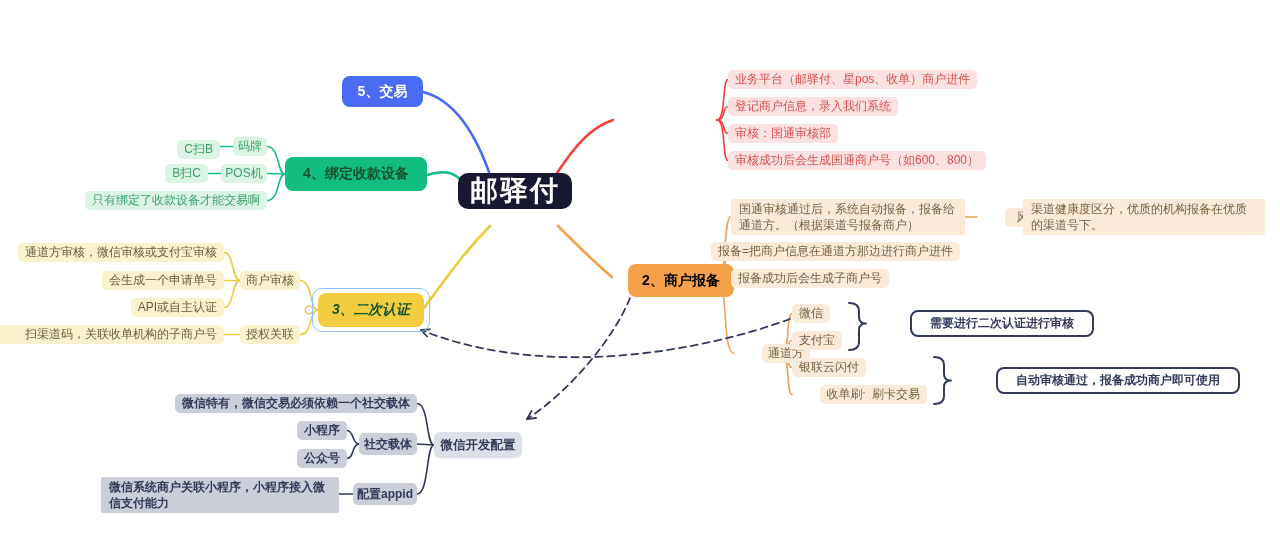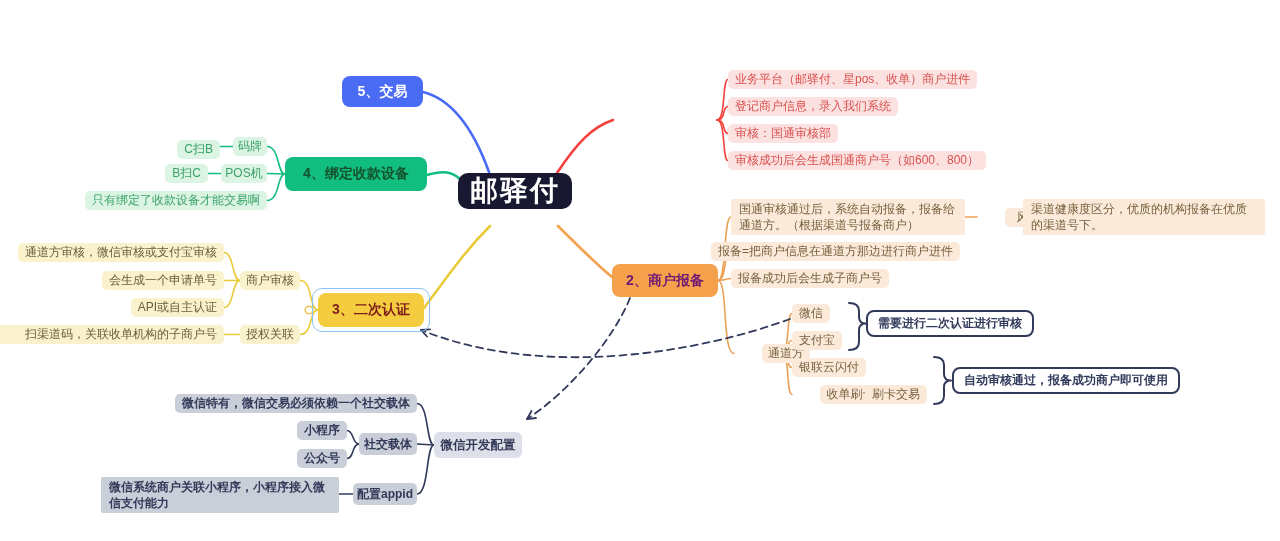--- a/index.html
+++ b/index.html
@@ -22,36 +22,36 @@
   .t-ink path{stroke:var(--c-ink);stroke-width:1.6px;}
   .brace{stroke:var(--c-ink);stroke-width:2px;}
   .dash{stroke:var(--c-ink);stroke-width:1.8px;stroke-dasharray:7 5;}
   .ah{stroke:var(--c-ink);stroke-width:1.8px;}
   .handle{fill:#fff;stroke:#f0c050;stroke-width:1.5px;}
 
   .n{position:absolute;box-sizing:border-box;display:flex;align-items:center;justify-content:center;}
   .main{font-weight:700;font-size:14px;border-radius:8px;white-space:nowrap;}
   .center{background:var(--c-center);color:#fff;font-size:28px;font-weight:700;border-radius:10px;letter-spacing:2px;}
   .main-red{background:var(--c-red);color:#fff;}
-  .main-orange{background:var(--c-orange);color:#701a75;}
-  .main-yellow{background:var(--c-yellow);color:#7f1d1d;}
+  .main-orange{background:var(--c-orange);color:#000000;margin-left:16px;}
+  .main-yellow{background:var(--c-yellow);color:#14532d;font-style:italic;}
   .main-green{background:var(--c-green);color:#14532d;}
   .main-blue{background:var(--c-blue);color:#fff;}
   .sel{position:absolute;border:1.5px solid var(--c-select);border-radius:10px;box-sizing:border-box;}
 
   .chip{height:19px;line-height:19px;font-size:12px;border-radius:5px;padding:0 7px;white-space:nowrap;}
   .chip.fixed{padding:0;margin-left:28px;}
   .note{display:block;white-space:normal;line-height:16px;font-size:12px;border-radius:2px;padding:2px 8px;text-align:left;}
   .chip-red{background:var(--c-red_light);color:var(--c-red_text);}
   .chip-orange{background:var(--c-orange_light);color:var(--c-orange_text);}
   .chip-yellow{background:var(--c-yellow_light);color:var(--c-yellow_text);}
   .chip-green{background:var(--c-green_light);color:var(--c-green_text);}
   .chip-gray{background:var(--c-gray_child);color:var(--c-gray_text);font-weight:600;}
   .gray-root{background:var(--c-gray_root);color:var(--c-gray_text);font-weight:700;font-size:12.5px;border-radius:6px;white-space:nowrap;}
-  .callout{background:#fff;border:2px solid var(--c-ink);color:var(--c-ink);font-weight:600;font-size:12px;border-radius:8px;white-space:nowrap;padding:0 10px;}
+  .callout{background:#fff;border:2px solid var(--c-ink);color:var(--c-ink);font-weight:600;font-size:12px;border-radius:8px;white-space:nowrap;padding:0 18px;margin-left:44px;}
 </style>
 </head>
 <body>
 
 <div class="canvas">
 
   <svg class="wires" viewBox="0 0 1280 541">
     <g>
       <path class="e-main e-blue" d="M423,92 C455,100 476,136 489,172"></path>
       <path class="e-main e-green" d="M427,175 C444,170 452,172 460,179"></path>

